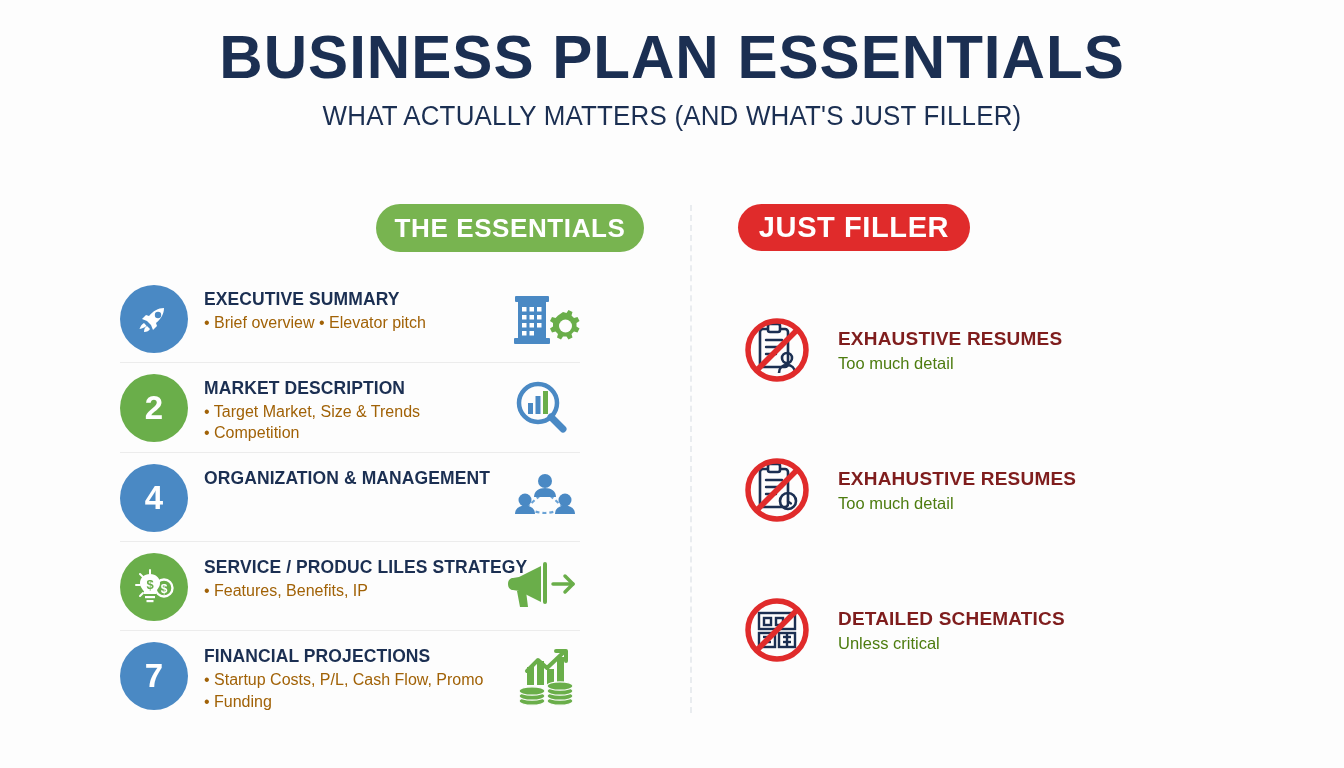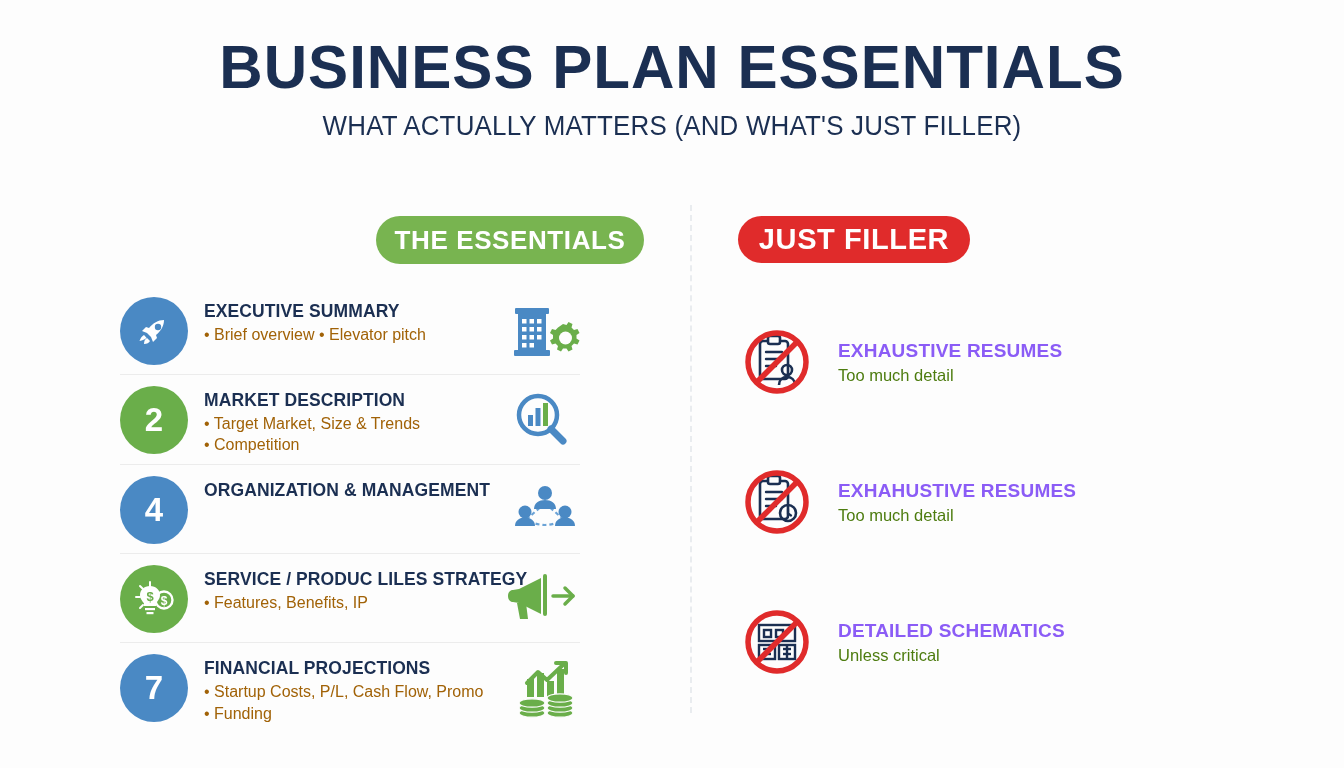--- a/index.html
+++ b/index.html
@@ -6,21 +6,21 @@
   html,body { width:1344px; height:768px; }
   body {
     background:#fdfdfd;
     font-family:"Liberation Sans", sans-serif;
     color:#1f3350;
     overflow:hidden;
     position:relative;
   }
 
   
-  .header { text-align:center; padding-top:34px; }
+  .header { text-align:center; padding-top:24px; }
   .main-title {
     font-size:62px;
     font-weight:bold;
     letter-spacing:1px;
     color:#1b2f52;
     line-height:1.05;
     transform:scaleX(0.97);
   }
   .sub-title {
     font-size:27px;
@@ -43,21 +43,21 @@
   .divider {
     position:absolute;
     left:690px; top:5px;
     width:0; height:508px;
     border-left:2px dashed #e9ecef;
   }
 
   
   .pill {
     display:block;
-    margin:16px auto;
+    margin:4px auto;
     border-radius:30px;
     color:#ffffff;
     font-weight:bold;
     text-align:center;
     letter-spacing:0.6px;
     border:none;
   }
   .pill-green {
     width:268px; height:48px; line-height:48px;
     background:#78b450;
@@ -124,21 +124,21 @@
     display:flex;
     align-items:center;
     height:94px;
     margin-bottom:46px;
   }
   .fil-icon { flex:0 0 auto; width:78px; height:78px; }
   .fil-text { margin-left:22px; }
   .fil-title {
     font-size:19px;
     font-weight:bold;
-    color:#8b5cf6;
+    color:#7f1d1d;
     letter-spacing:0.2px;
   }
   .fil-sub {
     font-size:16.5px;
     color:#4d7c0f;
     margin-top:4px;
   }
 </style>
 </head>
 <body>

